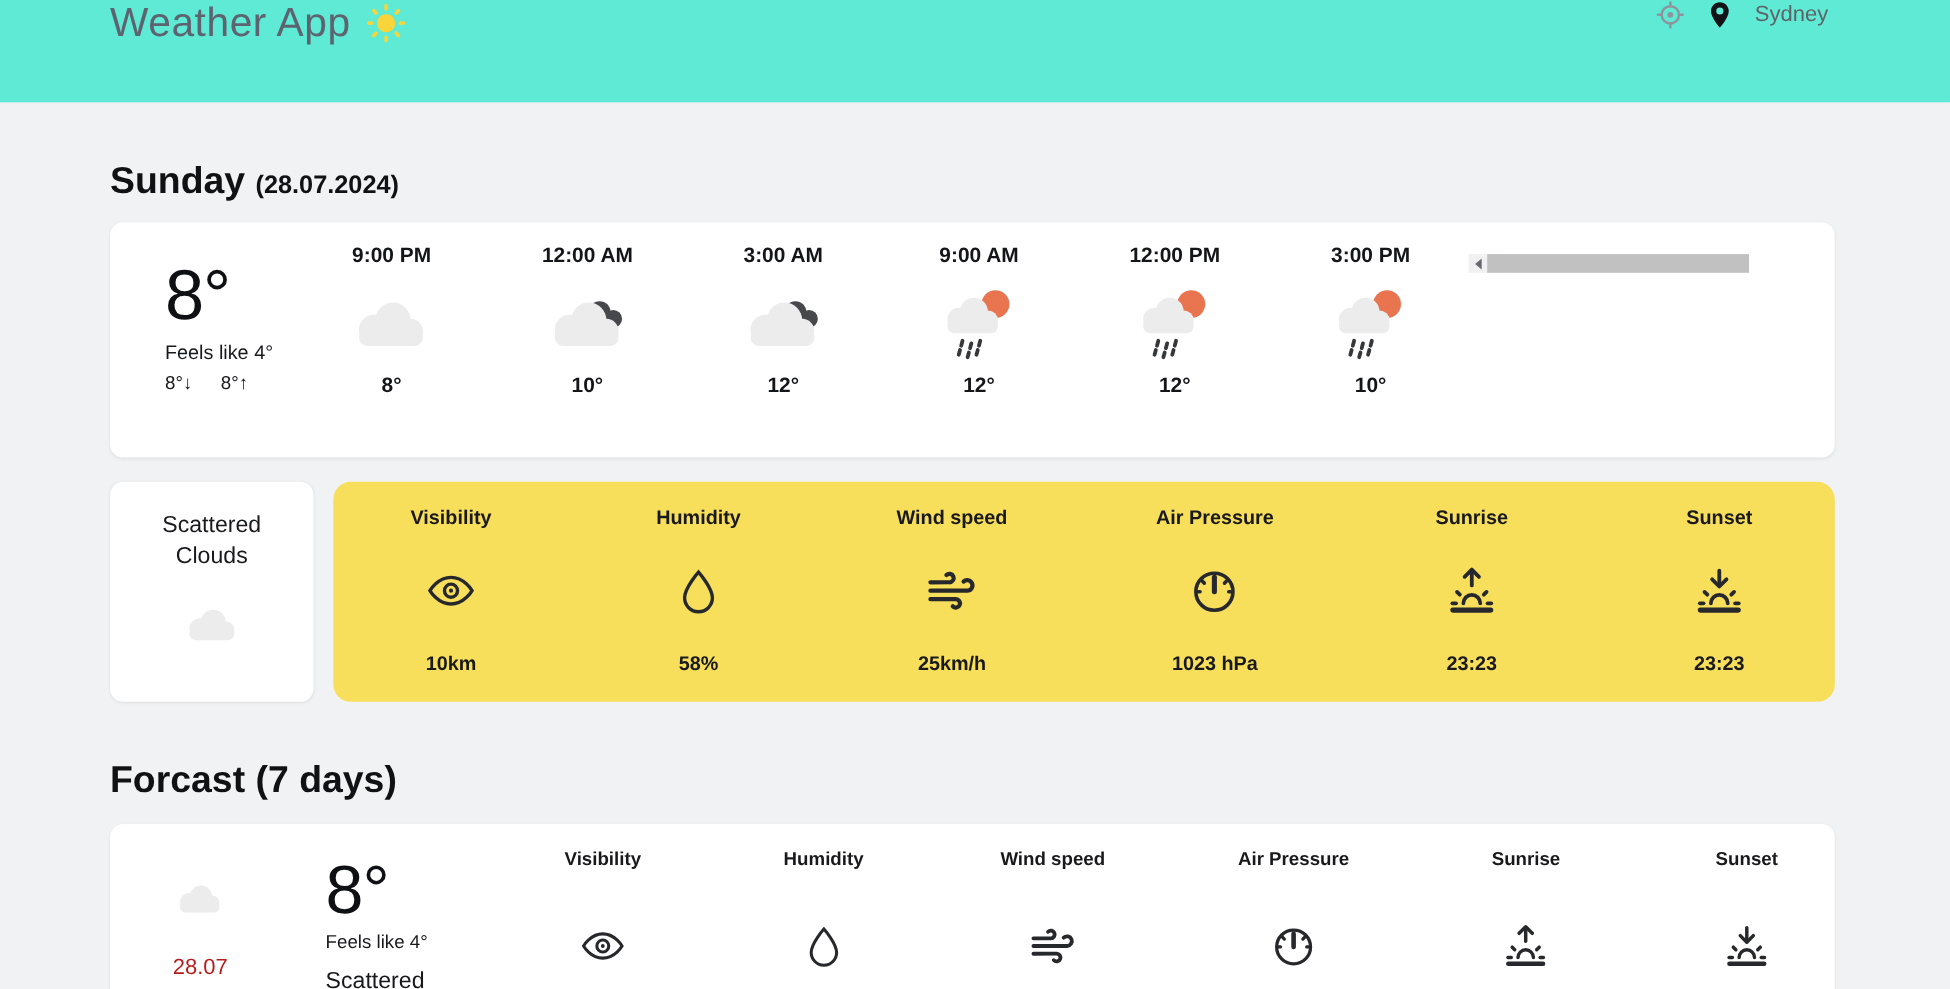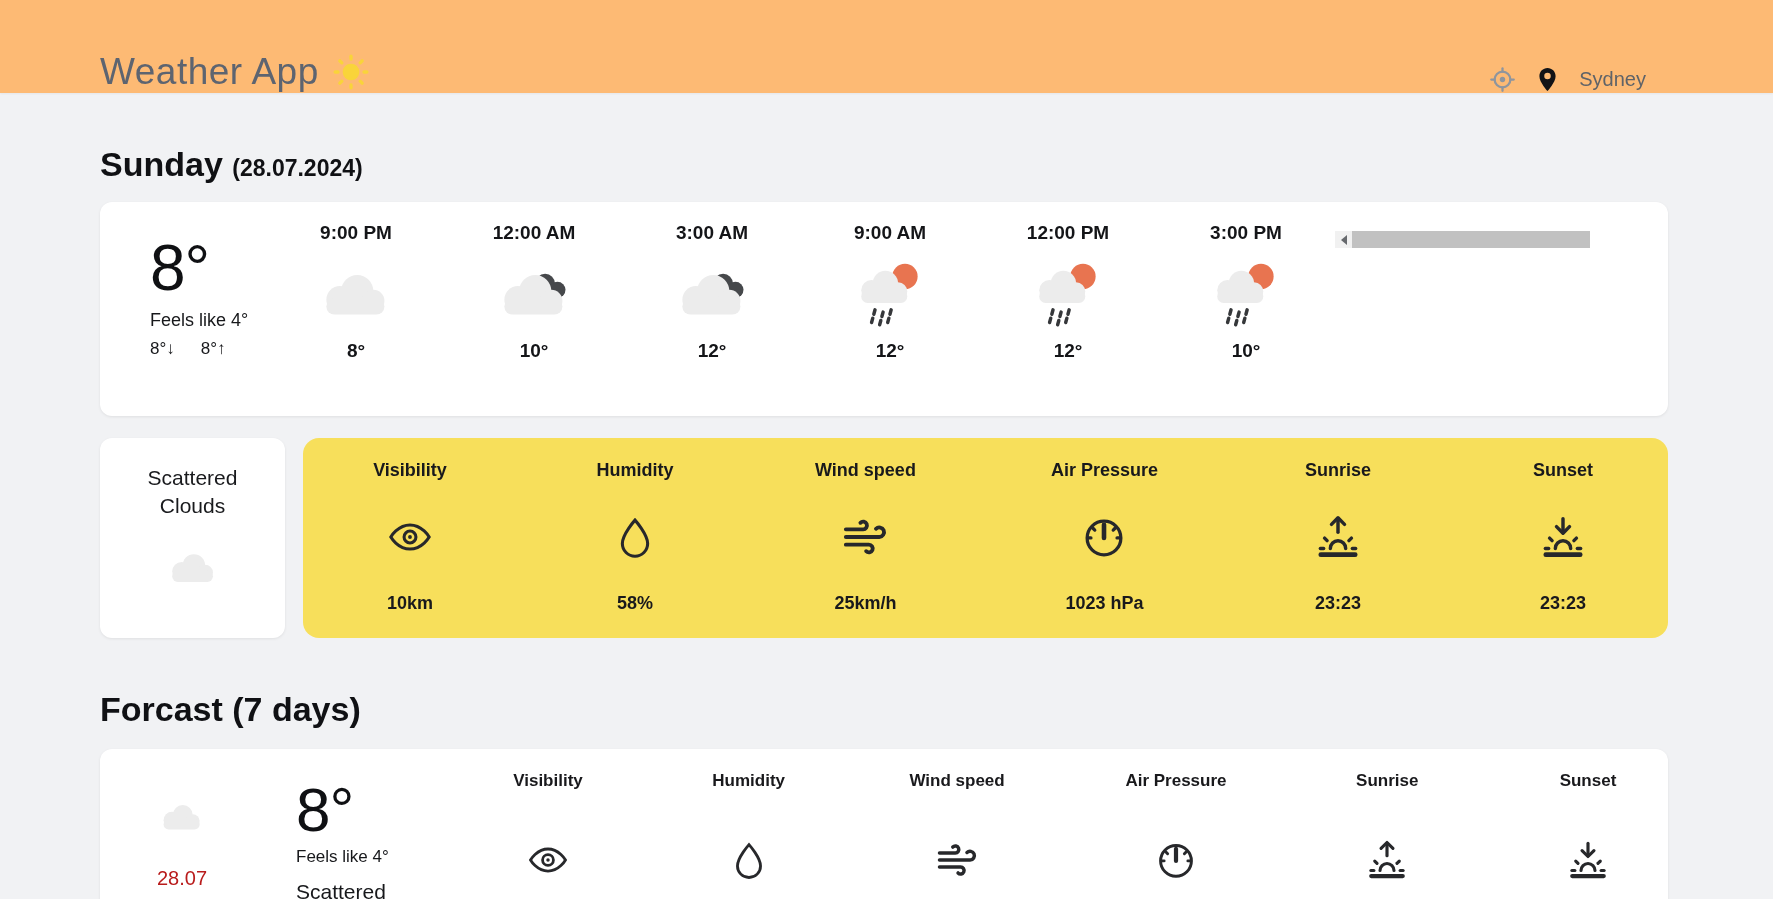--- a/index.html
+++ b/index.html
@@ -3,30 +3,30 @@
 <meta charset="utf-8">
 <style>
   * { margin:0; padding:0; box-sizing:border-box; }
   html,body { width:1773px; height:899px; overflow:hidden; }
   body {
     font-family:"Liberation Sans","DejaVu Sans",sans-serif;
     background:#f1f2f4; color:#1b1c1f;
   }
   
   .header {
-    height:93px; background:#fdba74; display:flex; align-items:flex-end;
+    height:93px; background:#5eead4; display:flex; align-items:flex-start;
     justify-content:space-between; padding:0 105px 0 100px;
     box-shadow:0 1px 2px rgba(0,0,0,.05);
   }
   .logo { display:flex; align-items:center; gap:12px; }
   .logo-text { font-size:37px; color:#5d6470; letter-spacing:.5px; }
   .logo .icon svg { width:40px; height:40px; display:block; }
   .header-right { display:flex; align-items:center; gap:18px; }
   .hicon svg { width:27px; height:27px; display:block; }
-  .location-label { font-size:20px; color:#5f6368; margin-right:22px; }
+  .location-label { font-size:20px; color:#5f6368; margin-right:6px; }
   .search-group { display:flex; align-items:stretch; height:52px; }
   .search-input {
     width:282px; border:none; outline:none; background:#c6c6c6;
     border-radius:8px 0 0 8px; padding:0 18px; font-size:20px;
     font-family:inherit; color:#30343a;
   }
   .search-input::placeholder { color:#97a0ac; }
   .search-btn {
     width:57px; border:none; background:var(--accent-blue,#3d7ef7);
     border-radius:0 8px 8px 0; display:flex; align-items:center;

